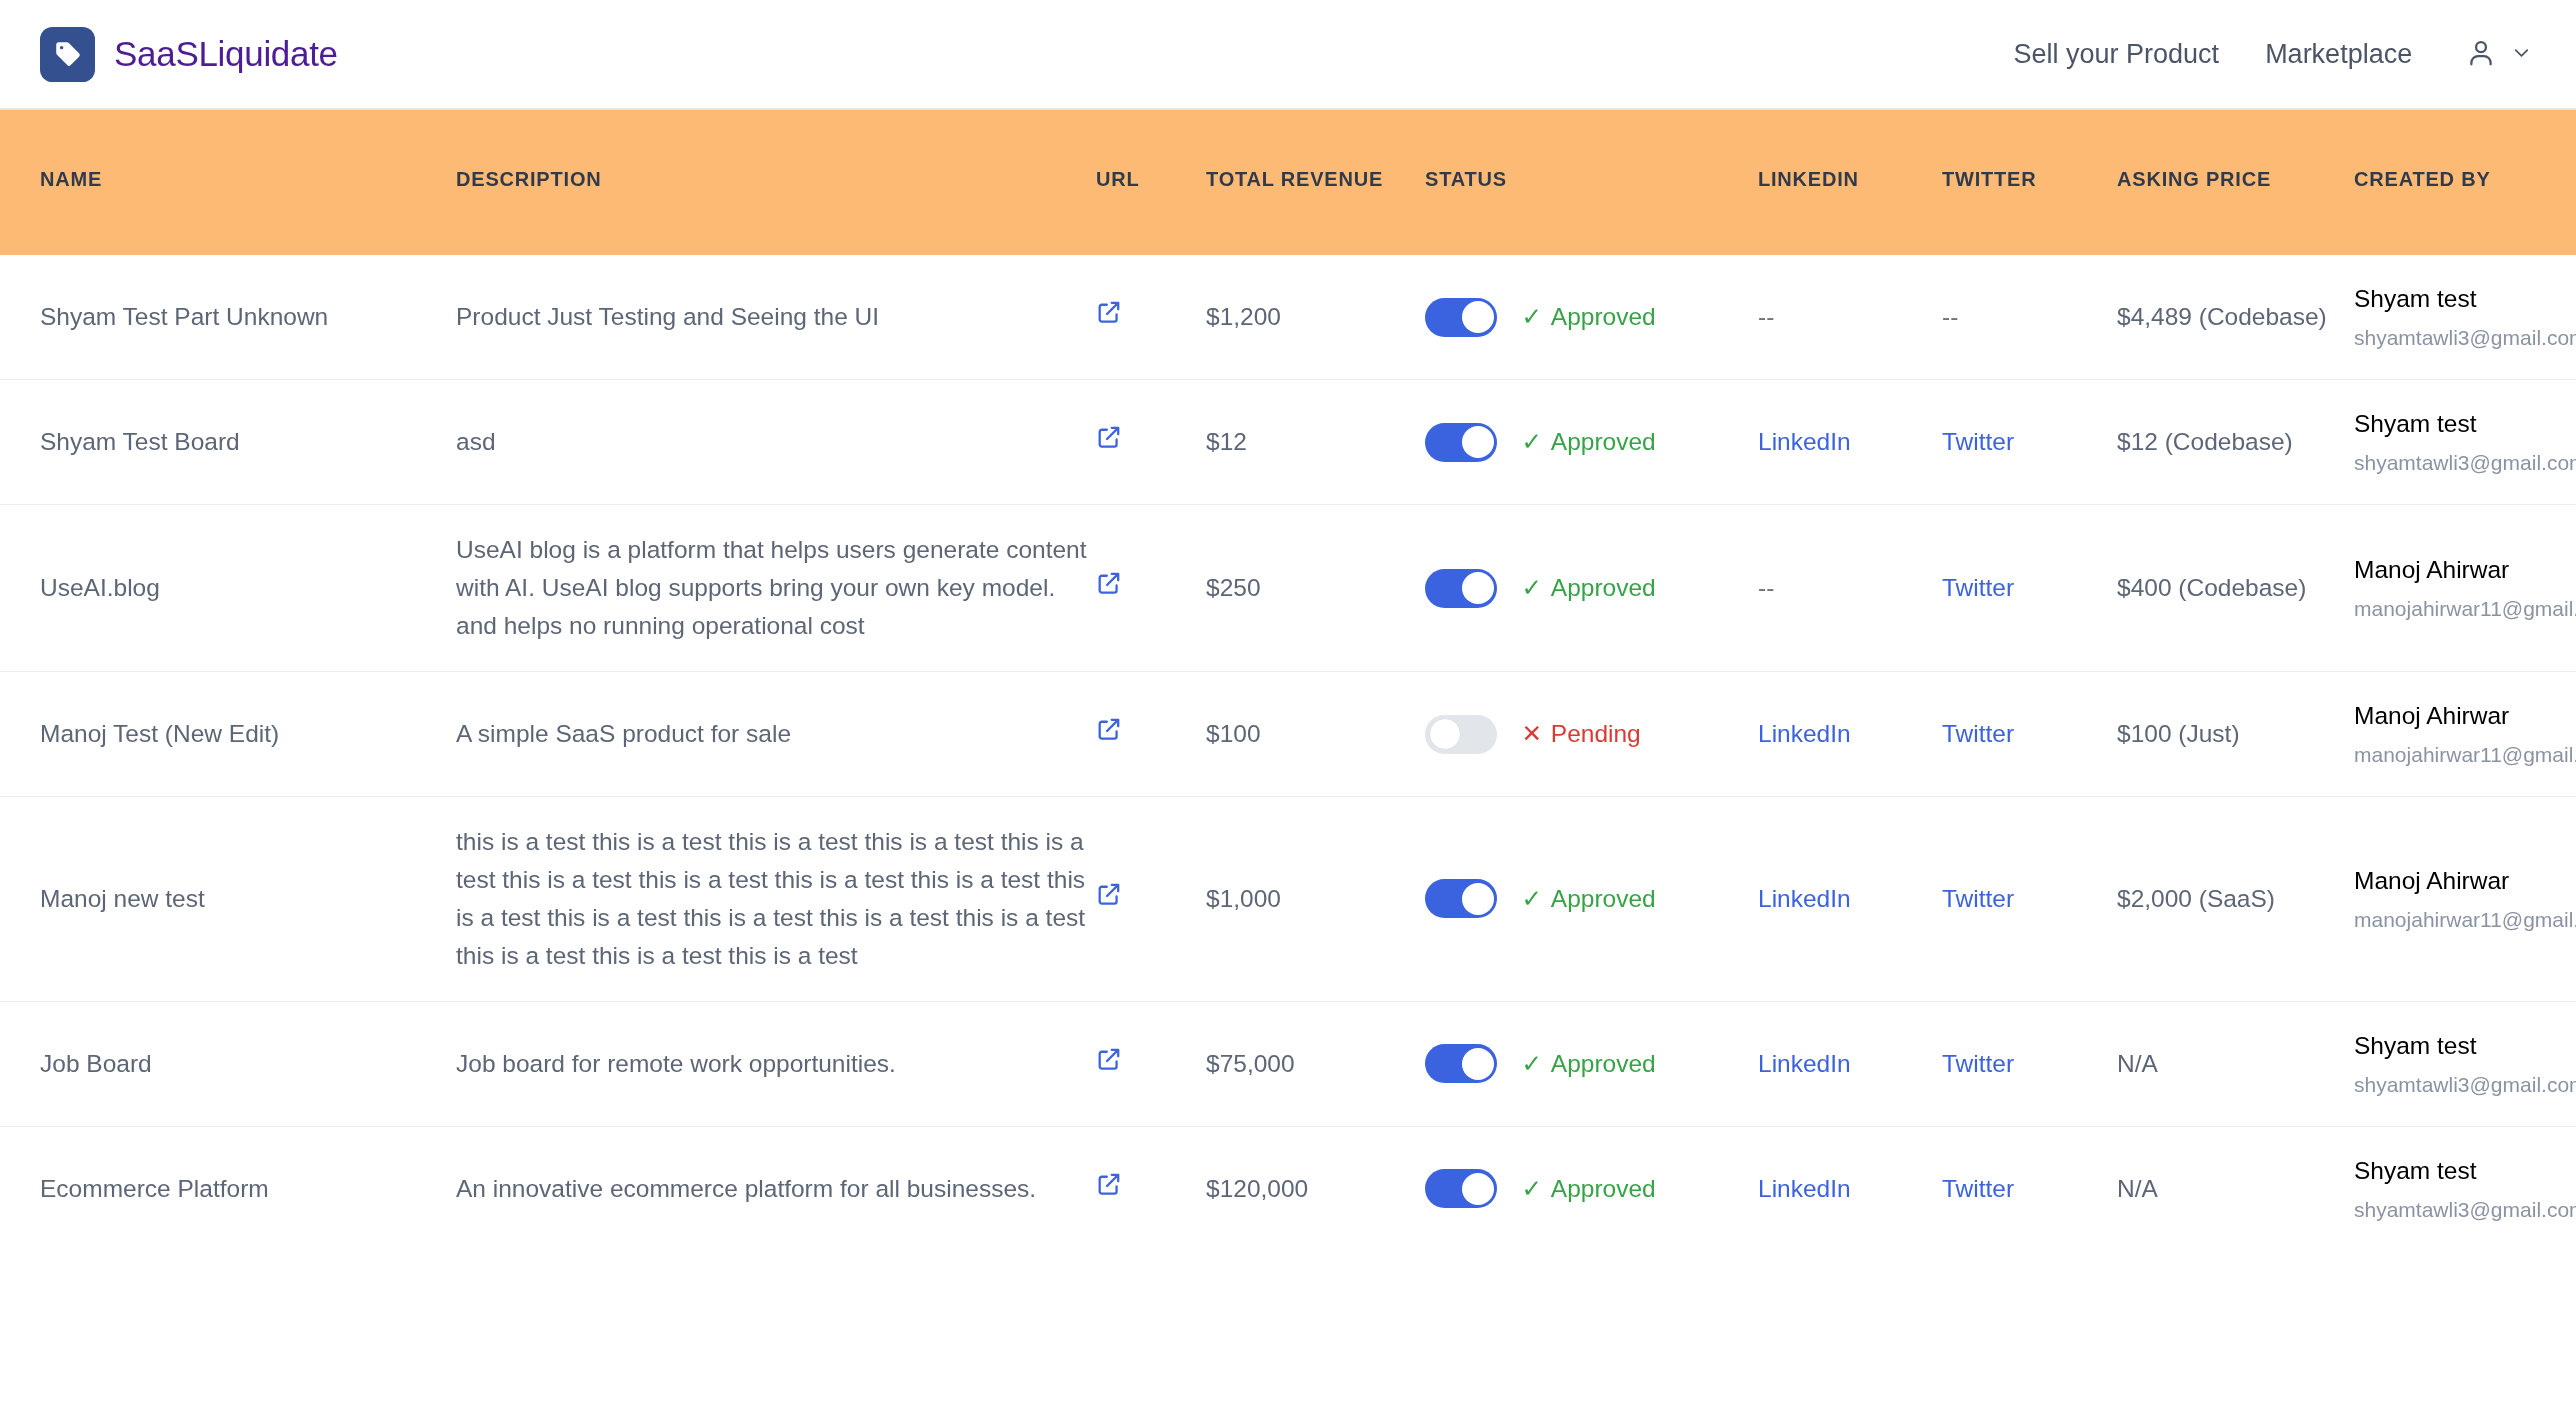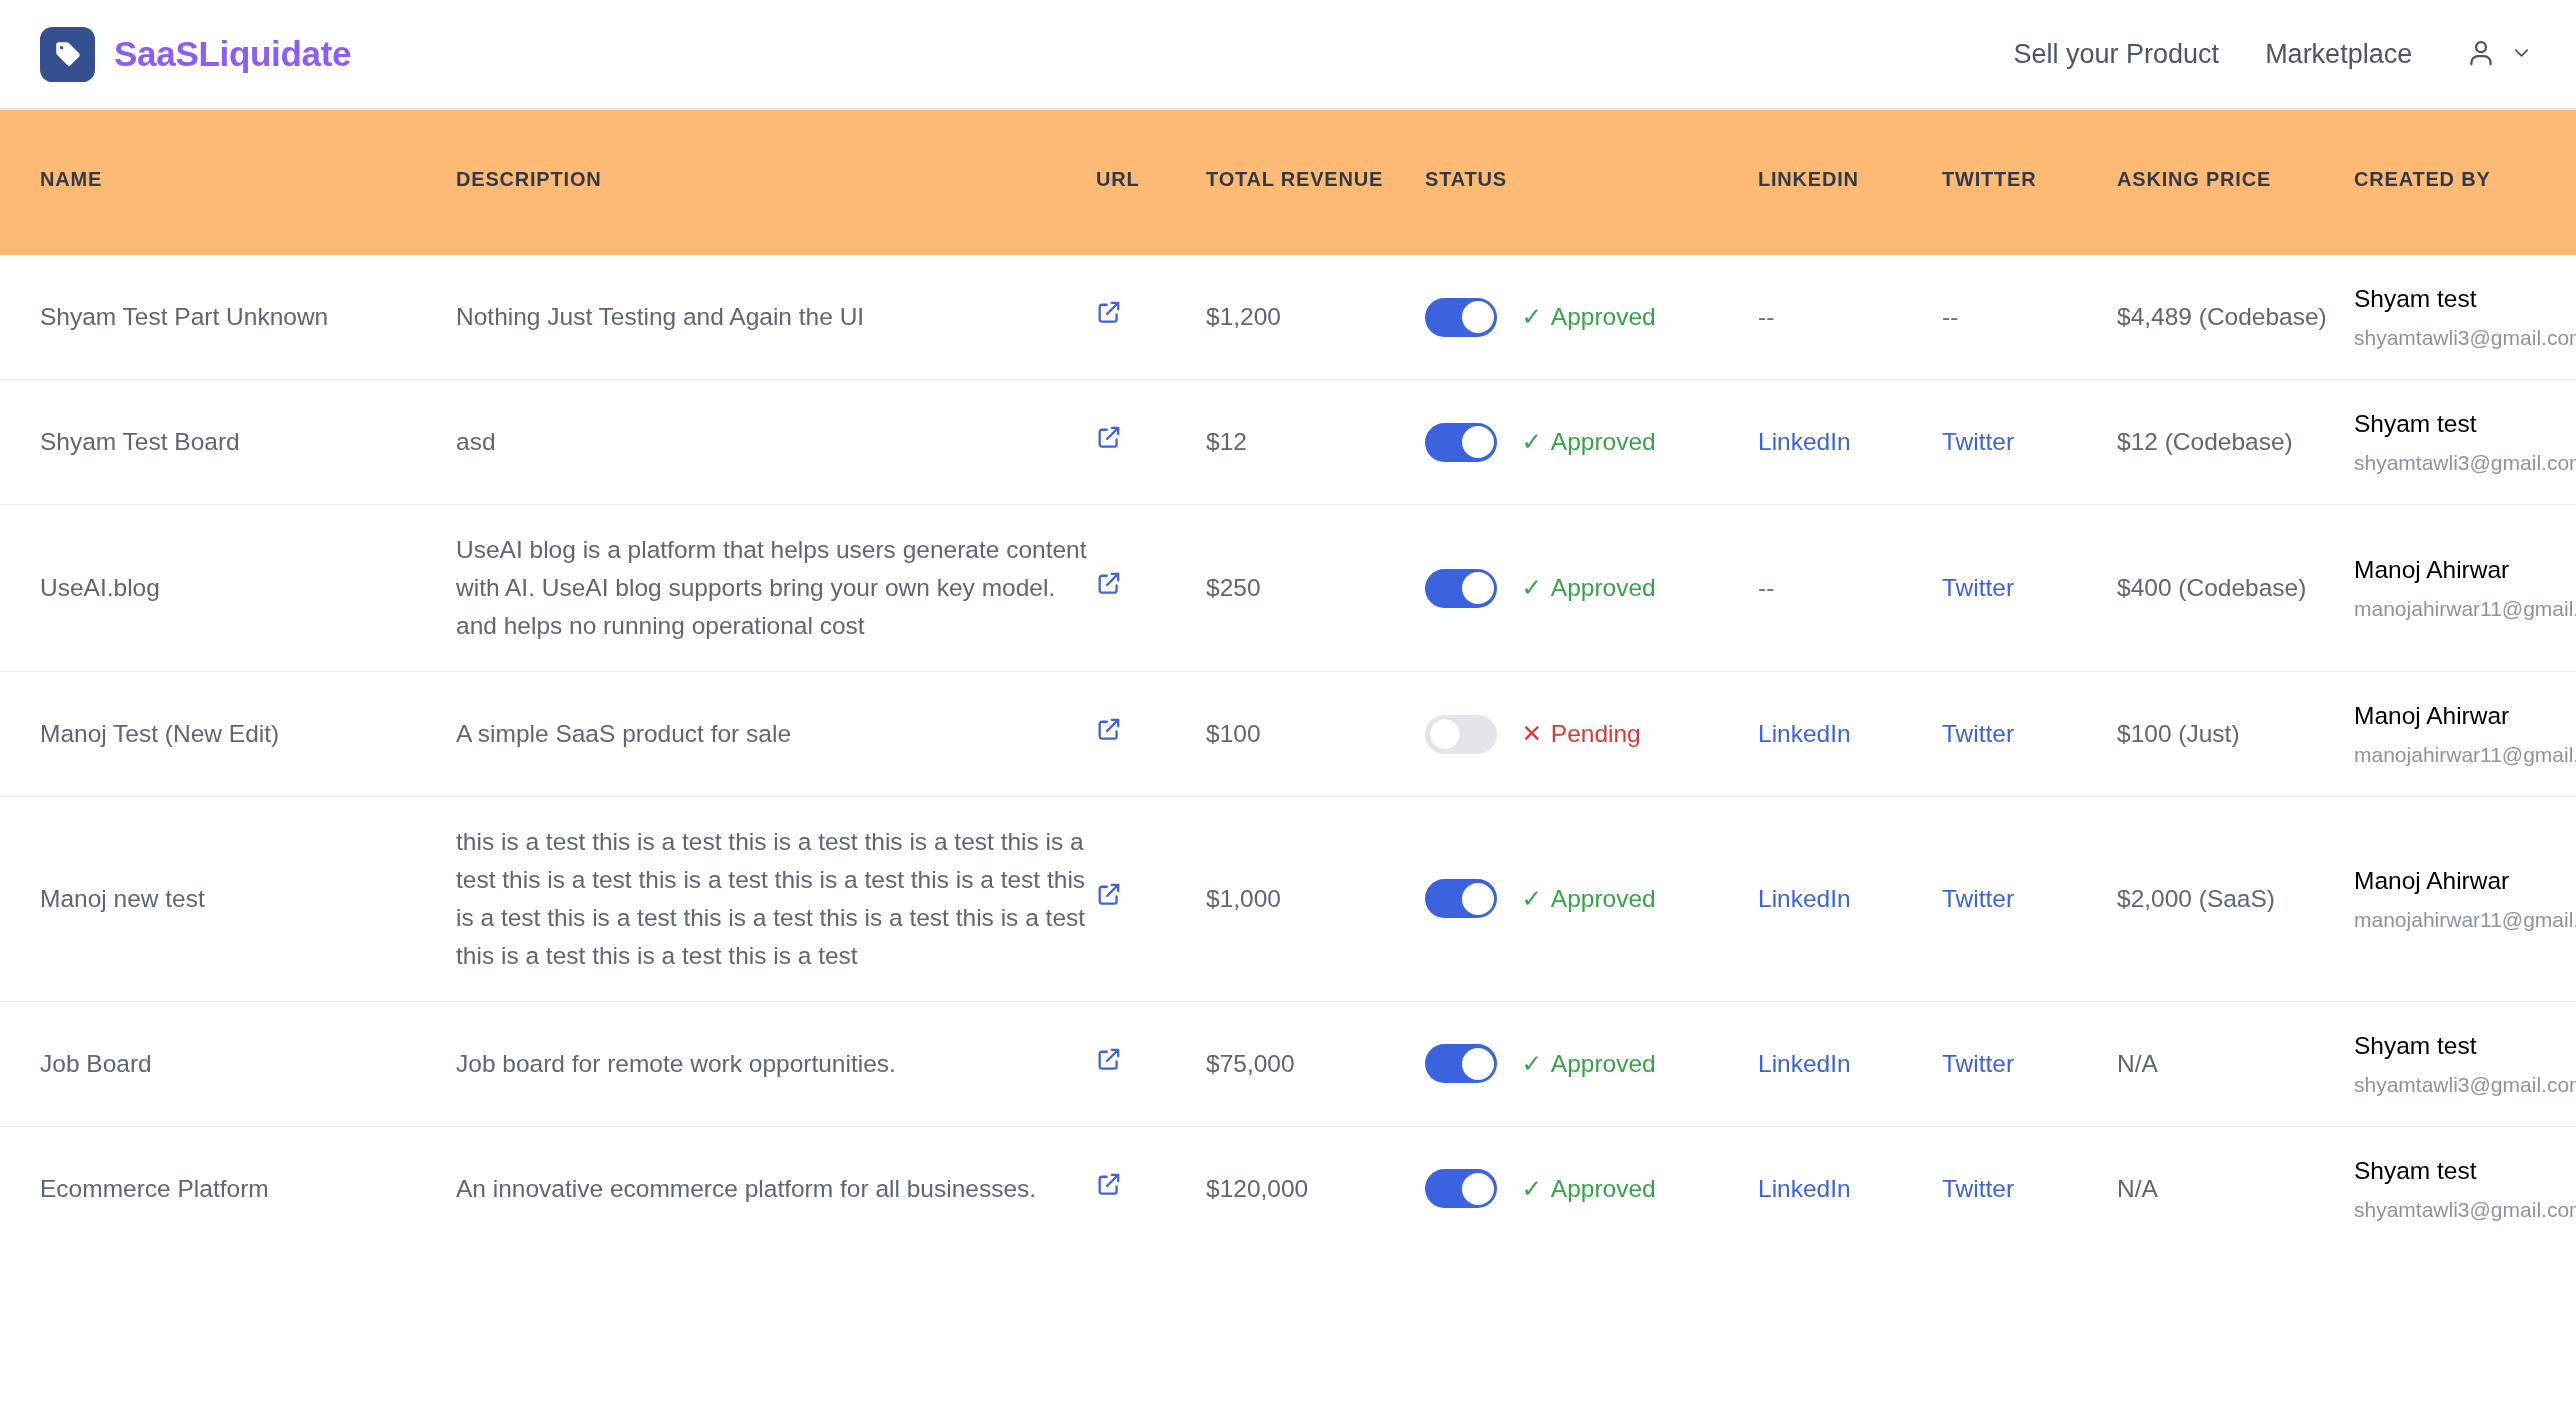--- a/index.html
+++ b/index.html
@@ -29,22 +29,22 @@
     height: 55px;
     border-radius: 12.3px;
     background: #34508f;
     display: flex;
     align-items: center;
     justify-content: center;
     flex: none;
   }
   .brand-name {
     font-size: 35px;
-    font-weight: 700;
-    color: #8b5cf6;
+    font-weight: 400;
+    color: #4c1d95;
     letter-spacing: -0.3px;
   }
   .nav-right {
     margin-left: auto;
     display: flex;
     align-items: center;
     gap: 0;
     justify-content: space-between;
   }
   .nav-link {
@@ -213,21 +213,21 @@
         <th class="c-status">STATUS</th>
         <th class="c-linkedin">LINKEDIN</th>
         <th class="c-twitter">TWITTER</th>
         <th class="c-price">ASKING PRICE</th>
         <th class="c-createdby">CREATED BY</th>
       </tr>
     </thead>
     <tbody id="listing-body">
         <tr>
           <td class="c-name">Shyam Test Part Unknown</td>
-          <td class="c-desc">Nothing Just Testing and Again the UI</td>
+          <td class="c-desc">Product Just Testing and Seeing the UI</td>
           <td class="c-url"><a href="#" class="ext-link"><svg width="26" height="26" viewBox="0 0 24 24" fill="none" stroke="currentColor" stroke-width="2.1" stroke-linecap="round" stroke-linejoin="round">
                 <path d="M14.5 3.5H20.5V9.5"></path>
                 <path d="M10.2 13.8L20.2 3.8"></path>
                 <path d="M19 14.3v4.6a2 2 0 0 1-2 2H5.4a2 2 0 0 1-2-2V7.3a2 2 0 0 1 2-2H10"></path>
               </svg></a></td>
           <td class="c-rev">$1,200</td>
           <td class="c-status">
             <div class="status-cell">
               <div class="toggle on">
                 <span class="knob"></span>

